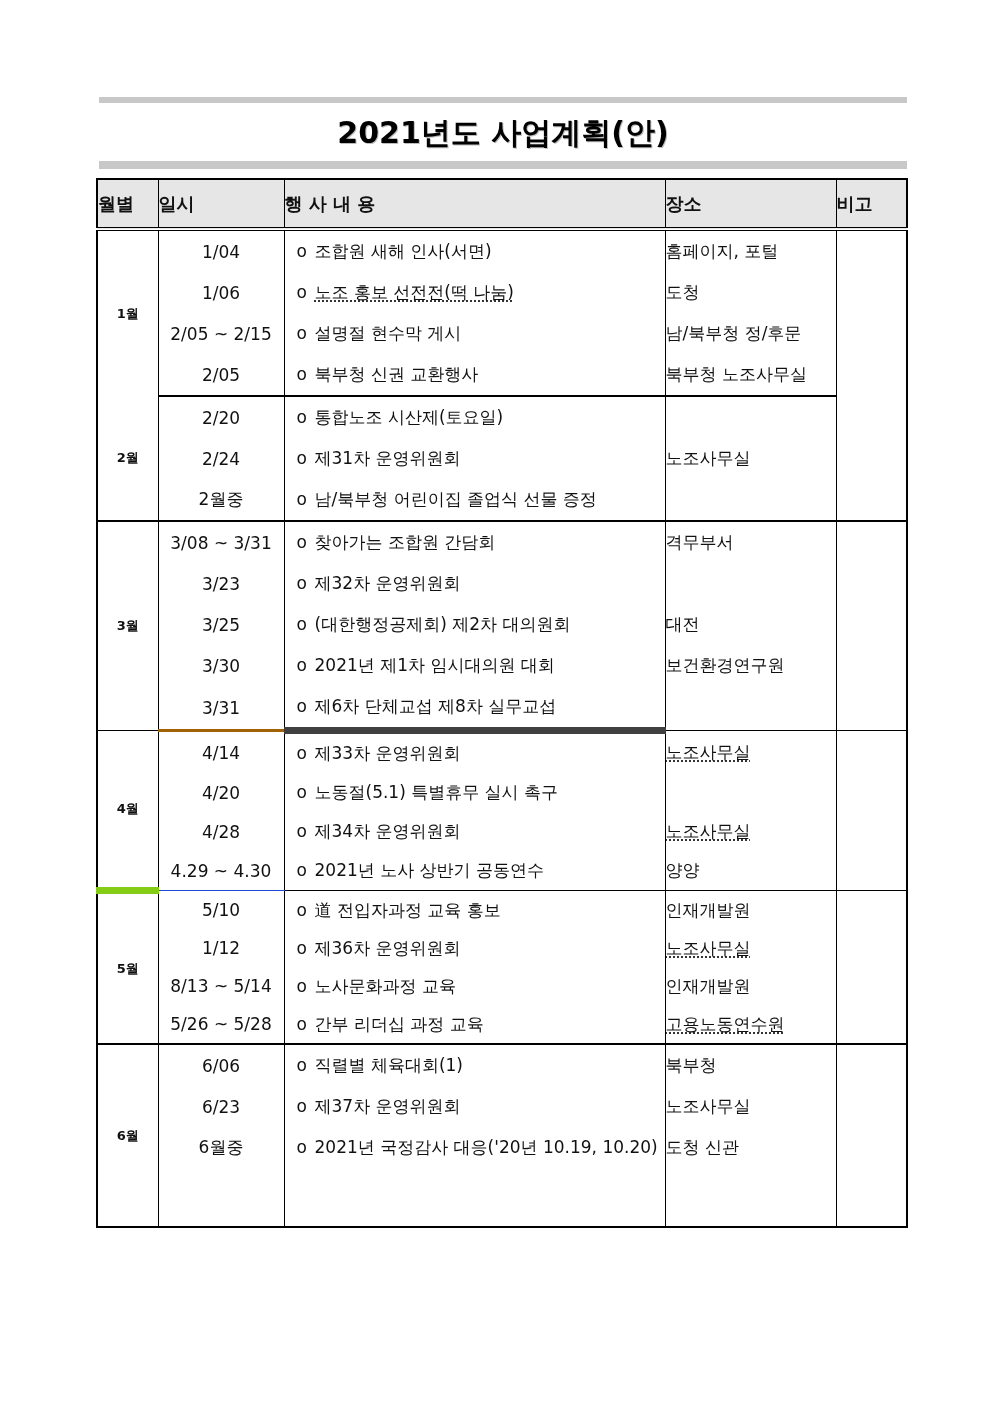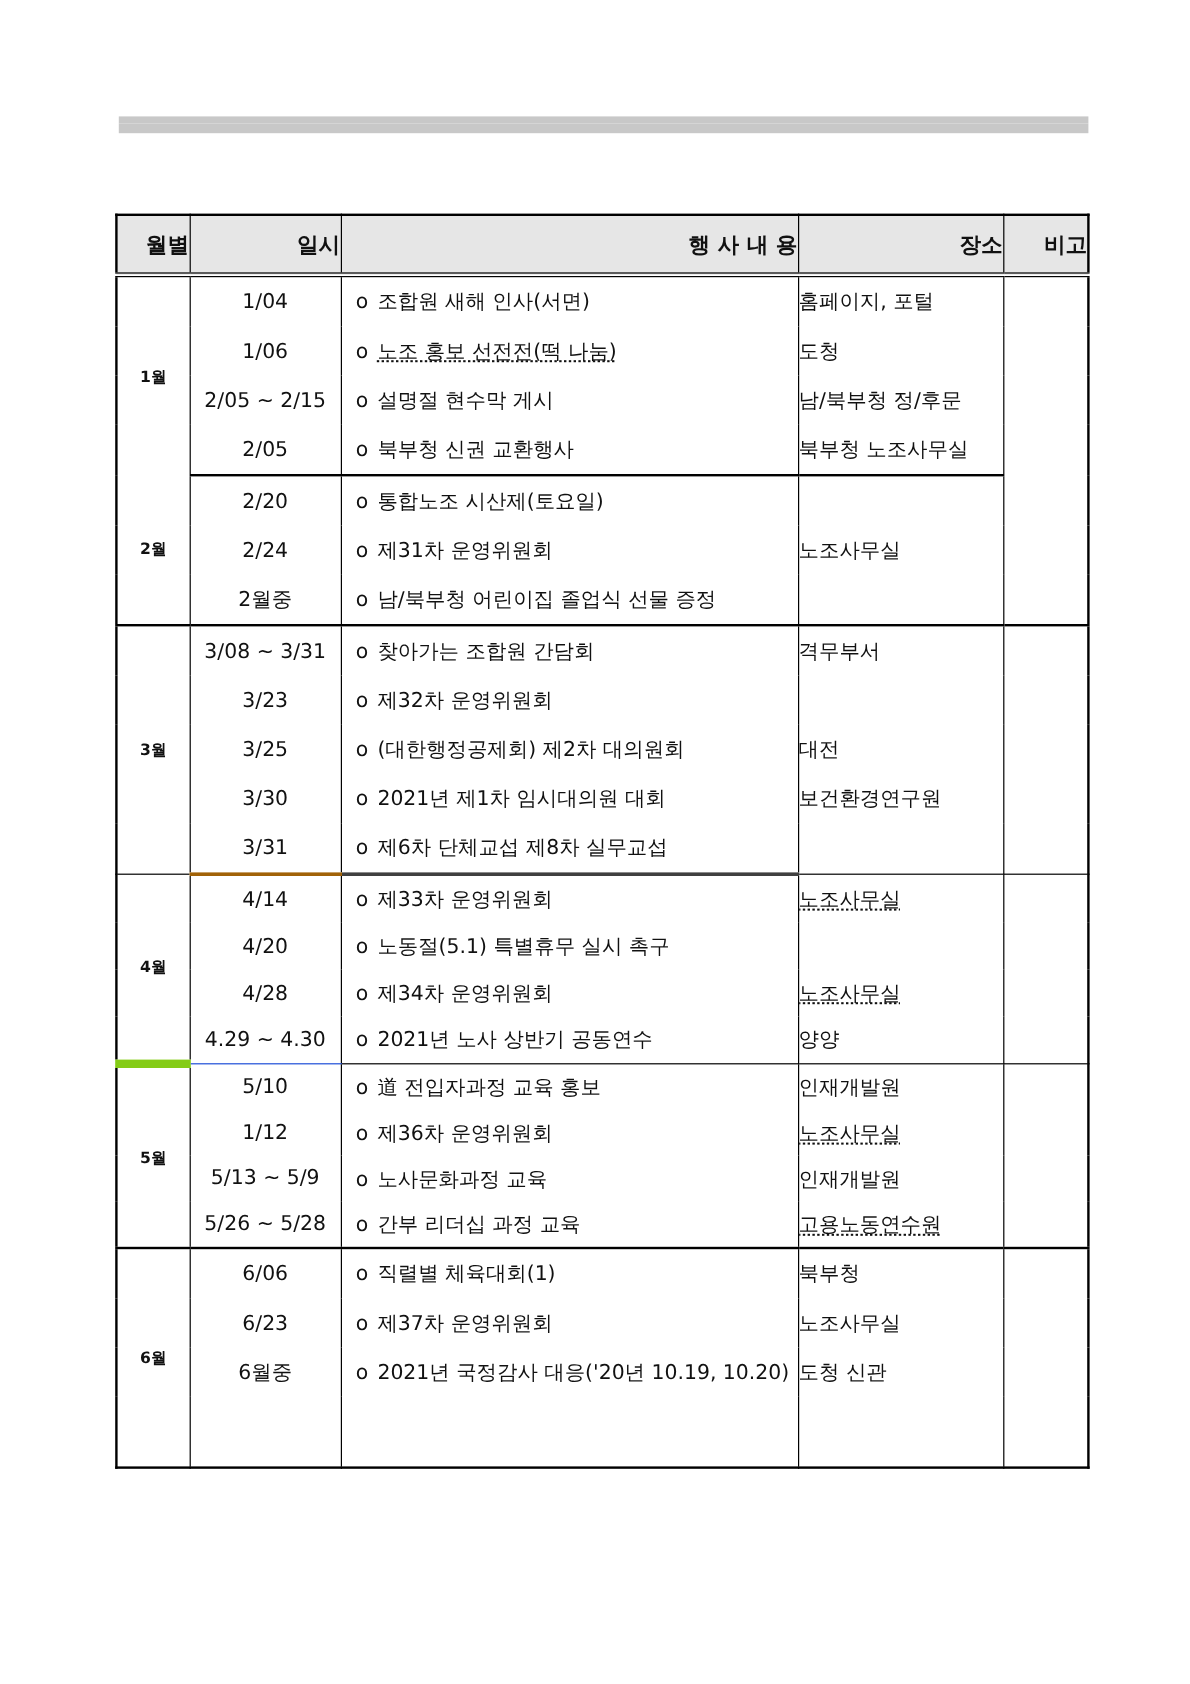--- a/index.html
+++ b/index.html
@@ -56,21 +56,21 @@
 
     table.plan th {
       background: #e6e6e6;
       height: 47px;
       font-weight: bold;
       font-size: 18px;
       border-left: 1px solid #000;
       border-right: 1px solid #000;
       border-bottom: 4px double #000;
       padding: 0;
-      text-align: right;
+      text-align: left;
       color: #111;
     }
     table.plan td {
       border-left: 1px solid #000;
       border-right: 1px solid #000;
       padding: 0;
       vertical-align: middle;
       white-space: nowrap;
       overflow: hidden;
     }
@@ -104,20 +104,21 @@
       text-decoration: underline;
       text-decoration-style: dotted;
       text-underline-offset: 3px;
     }
   </style>
 </head>
 <body>
 
 <div class="title-band">
   <div class="title-rule"></div>
+  <div class="title-text">2021년도 사업계획(안)</div>
   <div class="title-rule bottom"></div>
 </div>
 
 <table class="plan">
   <colgroup>
     <col class="c-month">
       <col class="c-date">
       <col class="c-content">
       <col class="c-place">
       <col class="c-note">
@@ -189,21 +190,21 @@
       <td class="content"><span class="bullet">o</span><span>(대한행정공제회) 제2차 대의원회</span></td>
       <td class="place">대전</td>
     </tr>
     <tr class="r41">
       <td class="date">3/30</td>
       <td class="content"><span class="bullet">o</span><span>2021년 제1차 임시대의원 대회</span></td>
       <td class="place">보건환경연구원</td>
     </tr>
     <tr class="r41" style="border-bottom:1px solid #000;">
       <td class="date" style="border-bottom:3px solid #a16207;">3/31</td>
-      <td class="content" style="border-bottom:3px solid #404040;margin-left:48px;"><span class="bullet">o</span><span>제6차 단체교섭 제8차 실무교섭</span></td>
+      <td class="content" style="border-bottom:7px solid #404040;margin-left:48px;"><span class="bullet">o</span><span>제6차 단체교섭 제8차 실무교섭</span></td>
       <td class="place" style="border-bottom:1px solid #000;"></td>
     </tr>
 
     <tr class="r39">
       <td class="month" rowspan="4" style="border-bottom:7px solid #84cc16;">4월</td>
       <td class="date">4/14</td>
       <td class="content"><span class="bullet">o</span><span>제33차 운영위원회</span></td>
       <td class="place"><span class="underlined">노조사무실</span></td>
       <td class="note" rowspan="4" style="border-bottom:1px solid #000;"></td>
     </tr>
@@ -229,21 +230,21 @@
       <td class="content"><span class="bullet">o</span><span>道 전입자과정 교육 홍보</span></td>
       <td class="place">인재개발원</td>
       <td class="note" rowspan="4" style="border-bottom:2px solid #000;"></td>
     </tr>
     <tr class="r38">
       <td class="date">1/12</td>
       <td class="content"><span class="bullet">o</span><span>제36차 운영위원회</span></td>
       <td class="place"><span class="underlined">노조사무실</span></td>
     </tr>
     <tr class="r38">
-      <td class="date">5/13 ~ 5/9</td>
+      <td class="date">8/13 ~ 5/14</td>
       <td class="content"><span class="bullet">o</span><span>노사문화과정 교육</span></td>
       <td class="place">인재개발원</td>
     </tr>
     <tr class="r38 group-end">
       <td class="date">5/26 ~ 5/28</td>
       <td class="content"><span class="bullet">o</span><span>간부 리더십 과정 교육</span></td>
       <td class="place"><span class="underlined">고용노동연수원</span></td>
     </tr>
 
     <tr class="r41">

